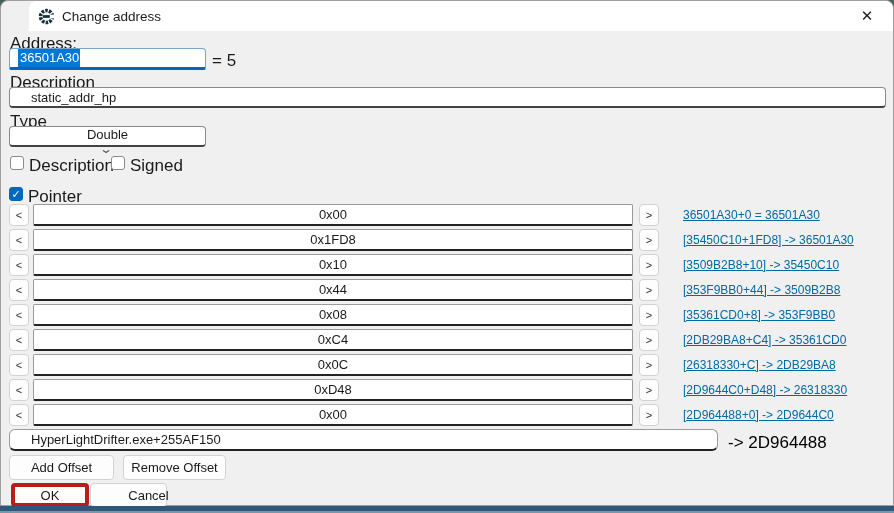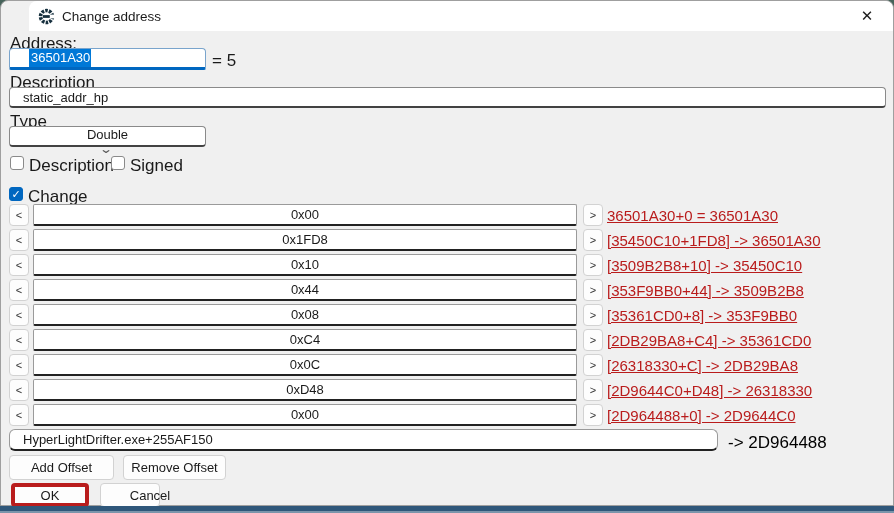--- a/index.html
+++ b/index.html
@@ -39,32 +39,32 @@
     font-family: "DejaVu Sans", sans-serif; font-weight: 400;
   }
   .lbl { position: absolute; font-size: 17px; color: #1a1a1a; white-space: nowrap; }
 
   .tb {
     background: #fff;
     border: 1px solid #8a8a8a;
     border-bottom: 2px solid #424242;
     border-radius: 4px;
     font-size: 13px;
-    padding: 0 13px;
+    padding: 0 21px;
     font-family: "Liberation Sans", "DejaVu Sans", sans-serif;
     color: #1a1a1a;
     display: flex; align-items: center;
   }
   .addr-input {
     position: absolute; left: 8px; top: 47px; width: 197px; height: 22px;
     background: #fff;
     border: 1px solid #79a4cc;
     border-bottom: 3px solid #0067c0;
     border-radius: 4px 4px 2px 2px;
-    display: flex; align-items: center; padding-left: 19px;
+    display: flex; align-items: center; padding-left: 8px;
   }
   .addr-input .sel { background: #0078d7; color: #fff; padding: 1px 1px 2px 2px; }
   .eq-result { position: absolute; left: 211px; top: 50px; }
 
   .desc-input { position: absolute; left: 8px; top: 86px; width: 877px; height: 21px; }
   .combo {
     position: absolute; left: 8px; top: 125px; width: 197px; height: 21px;
     justify-content: space-between;
     flex-direction: column;
   }
@@ -82,44 +82,44 @@
   .rows { position: absolute; left: 8px; top: 203px; }
   .prow { display: flex; height: 22px; margin-bottom: 3px; align-items: stretch; }
   .sq-btn {
     width: 20px; height: 22px; background: #fdfdfd;
     border: 1px solid #d2d2d2; border-radius: 4px;
     font-size: 11px; color: #333; cursor: default;
     display: flex; align-items: center; justify-content: center;
     font-family: "Liberation Sans", sans-serif; padding: 0;
   }
   .offset-box {
-    width: 544px; margin-left: 4px; justify-content: center; height: 22px;
+    width: 600px; margin-left: 4px; justify-content: center; height: 22px;
     border: 1px solid #9a9a9a; border-bottom: 2px solid #222;
     border-radius: 2px;
   }
   .prow .right { margin-left: 6px; }
   .res-link {
-    margin-left: 4px; align-self: center;
-    color: #b91c1c; text-decoration: underline;
-    font-size: 15px; white-space: nowrap; cursor: default;
+    margin-left: 24px; align-self: center;
+    color: #0369a1; text-decoration: underline;
+    font-size: 12px; white-space: nowrap; cursor: default;
   }
   .base-input { position: absolute; left: 8px; top: 428px; width: 709px; height: 22px;
     border-radius: 6px; border: 1px solid #9a9a9a; border-bottom: 2px solid #222; }
   .base-res { position: absolute; left: 727px; top: 432px; color: #000000; }
 
   .btn {
     position: absolute; background: #fdfdfd; border: 1px solid #d2d2d2;
     border-radius: 4px; font-size: 13px; color: #1a1a1a; cursor: default;
     font-family: "Liberation Sans", sans-serif;
     display: flex; align-items: center; justify-content: center;
   }
   .btn-add { left: 8px; top: 454px; width: 105px; height: 25px; }
   .btn-remove { left: 122px; top: 454px; width: 103px; height: 25px; }
   .btn-ok { left: 10px; top: 482px; width: 78px; height: 24px; border: 4px solid #b91c1c; }
-  .btn-cancel { left: 99px; top: 482px; width: 60px; height: 24px; padding-left: 40px; }
+  .btn-cancel { left: 89px; top: 482px; width: 77px; height: 24px; padding-left: 40px; }
 </style>
 </head>
 <body>
 
 <div class="window">
 
   <div class="titlebar">
     <span class="app-icon">
       <svg viewBox="0 0 16 16" width="17" height="17">
         <circle cx="8" cy="8" r="5.6" fill="none" stroke="#16303e" stroke-width="3.4" stroke-dasharray="2.4 1.1"></circle>
@@ -147,21 +147,21 @@
     <span>Double</span>
     <span class="chev">⌄</span>
   </div>
 
   <div class="cb" style="left:9px; top:155px;"></div>
   <span class="lbl" style="left:28px; top:155px;">Description</span>
   <div class="cb" style="left:110px; top:155px;"></div>
   <span class="lbl" style="left:129px; top:155px;">Signed</span>
 
   <div class="cb checked" style="left:8px; top:186px;"><span>✓</span></div>
-  <span class="lbl" style="left:27px; top:186px;">Change</span>
+  <span class="lbl" style="left:27px; top:186px;">Pointer</span>
 
   <div class="rows">
   <div class="prow">
     <button class="sq-btn">&lt;</button>
     <div class="tb offset-box">0x00</div>
     <button class="sq-btn right">&gt;</button>
     <a class="res-link">36501A30+0 = 36501A30</a>
   </div>
 
   <div class="prow">

